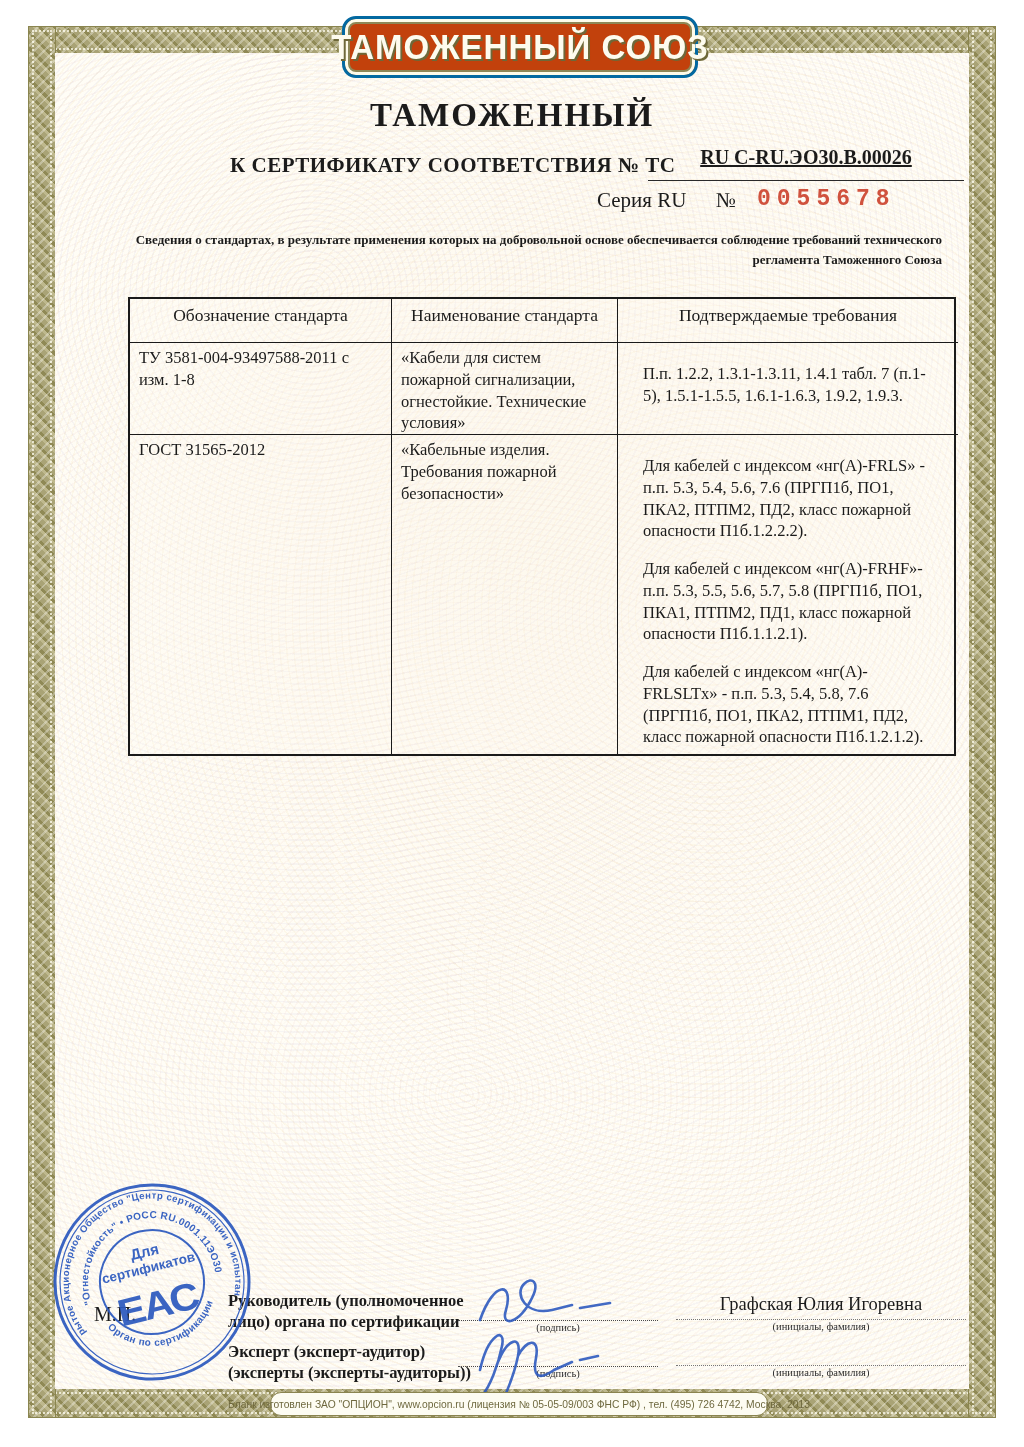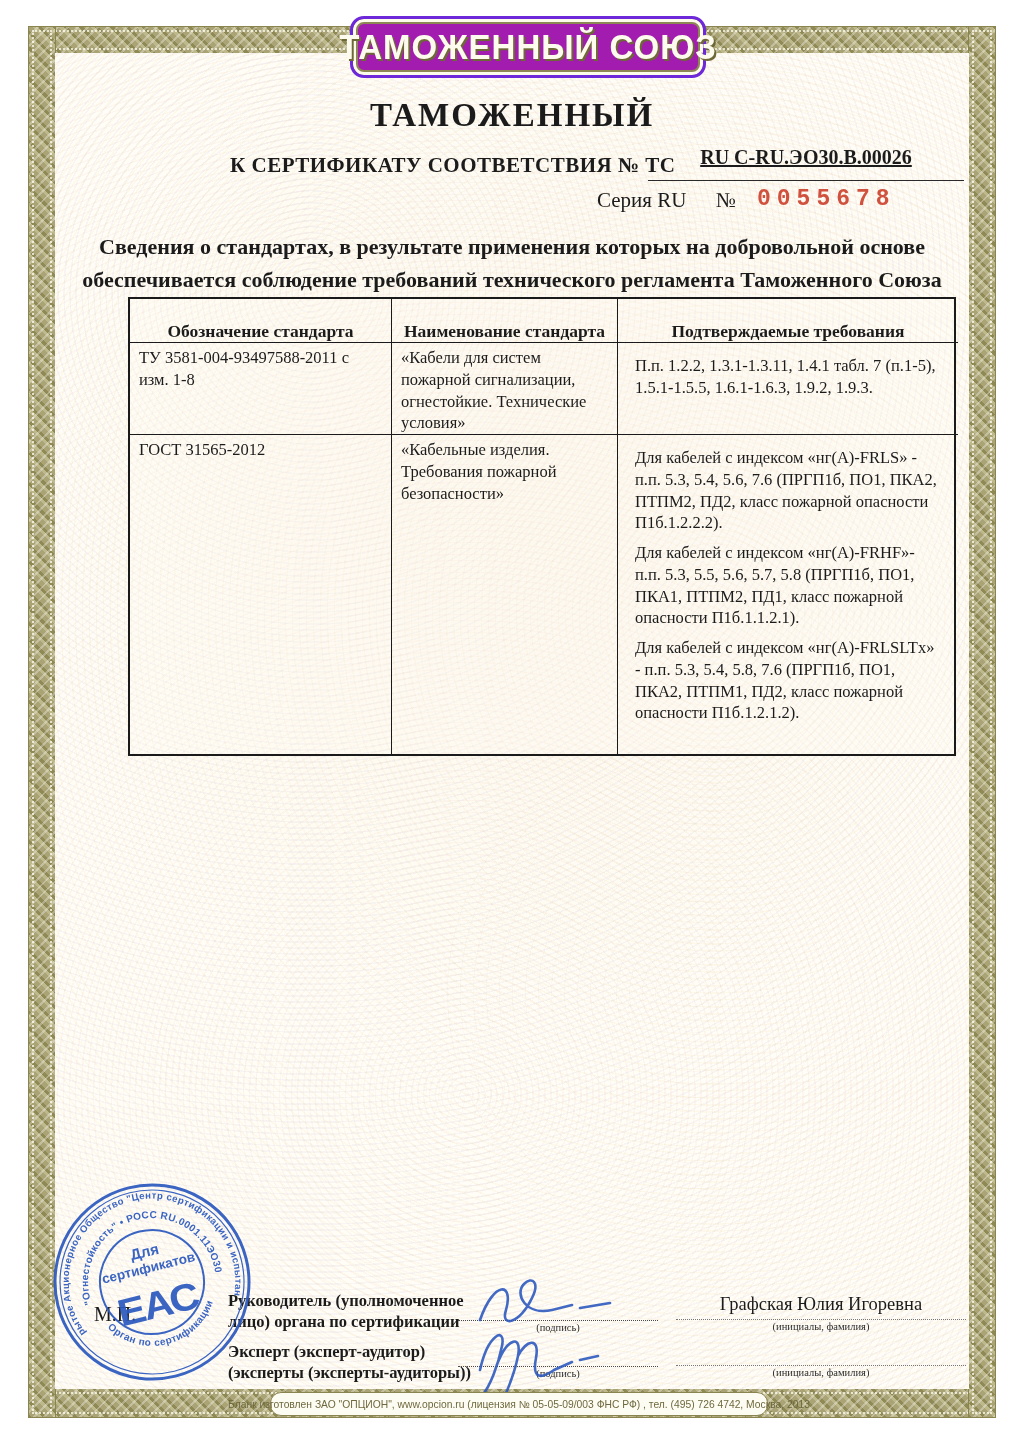--- a/index.html
+++ b/index.html
@@ -25,51 +25,51 @@
       repeating-radial-gradient(circle at 28% 18%, rgba(150,140,200,0.07) 0 1.5px, rgba(0,0,0,0) 1.5px 6px),
       repeating-radial-gradient(circle at 72% 42%, rgba(230,200,120,0.09) 0 1.5px, rgba(0,0,0,0) 1.5px 7px),
       repeating-radial-gradient(circle at 45% 78%, rgba(225,160,145,0.07) 0 1.5px, rgba(0,0,0,0) 1.5px 6px),
       #fffdf6;}
   .wm{position:absolute;border-radius:50%;overflow:hidden;opacity:.5;pointer-events:none;
     background:repeating-radial-gradient(circle, rgba(200,160,130,0.10) 0 1px, rgba(0,0,0,0) 1px 13px);}
   .wm1{left:380px;top:680px;width:520px;height:520px;}
   .wm2{left:90px;top:840px;width:380px;height:380px;opacity:.35;}
 
   
-  .banner{position:absolute;left:350px;top:16px;width:350px;height:56px;z-index:6;
-    background:#a21caf;border:3px solid #6d28d9;border-radius:14px;
+  .banner{position:absolute;left:342px;top:16px;width:350px;height:56px;z-index:6;
+    background:#c2410c;border:3px solid #0369a1;border-radius:14px;
     box-shadow:inset 0 0 0 3px #fdfbe9, inset 0 0 0 5px #8d8756;
     display:flex;align-items:center;justify-content:center;}
   .banner span{font-family:"Liberation Sans",sans-serif;font-weight:bold;font-size:33px;
     color:#fdfbee;letter-spacing:1px;transform:scaleY(1.08);text-shadow:2px 2px 0 #6e6839;white-space:nowrap;}
 
   
   .title{position:absolute;left:0;top:97px;width:1024px;text-align:center;
     font-weight:bold;font-size:33px;letter-spacing:2px;z-index:2;}
   .cert-line-label{position:absolute;left:230px;top:153px;font-weight:bold;font-size:21px;letter-spacing:.5px;z-index:2;}
   .cert-number{position:absolute;left:650px;top:146px;width:312px;text-align:center;font-weight:bold;font-size:20px;z-index:2;text-decoration:underline;}
   .cert-underline{position:absolute;left:648px;top:180px;width:316px;height:0;border-bottom:1.6px solid #2a2a2a;z-index:2;}
   .series-label{position:absolute;left:597px;top:188px;font-size:21px;z-index:2;}
   .numero-sign{position:absolute;left:716px;top:188px;font-size:21px;z-index:2;}
   .series-number{position:absolute;left:757px;top:186px;font-family:"Liberation Mono",monospace;
     font-weight:bold;font-size:23px;letter-spacing:6px;color:#d0523e;z-index:2;}
 
-  .intro{position:absolute;left:82px;top:230px;width:860px;text-align:center;
-    font-weight:bold;font-size:22px;line-height:1.5;z-index:2;}
+  .intro{position:absolute;left:82px;top:230px;width:860px;text-align:right;
+    font-weight:bold;font-size:13px;line-height:1.5;z-index:2;}
 
   
   .std-table{position:absolute;left:128px;top:297px;width:828px;height:459px;z-index:2;
     display:grid;grid-template-columns:262px 226px 340px;grid-template-rows:44px 92px 1fr;
     border:2px solid #1a1a1a;background:rgba(255,253,244,0.25);box-sizing:border-box;}
   .cell{border-right:1.3px solid #1a1a1a;border-bottom:1.3px solid #1a1a1a;
     padding:4px 9px 4px 9px;font-size:16.5px;line-height:1.32;box-sizing:border-box;overflow:hidden;}
   .cell.last-col{border-right:none;}
   .cell.last-row{border-bottom:none;}
-  .cell.head{font-weight:bold;text-align:center;font-size:17.5px;padding-top:21px;}
-  .req-p{margin:8px;}
+  .cell.head{font-weight:normal;text-align:center;font-size:17.5px;padding-top:5px;}
+  .req-p{margin:16px;}
 
   
   .stamp{position:absolute;left:46px;top:1176px;width:212px;height:212px;z-index:4;
     transform:rotate(-14deg);opacity:.93;}
   .mp{position:absolute;left:94px;top:1303px;font-weight:normal;font-size:20px;z-index:3;}
 
   
   .role{position:absolute;width:250px;font-weight:bold;font-size:16.5px;line-height:1.25;z-index:3;}
   .role1{left:228px;top:1291px;}
   .role2{left:228px;top:1342px;}

